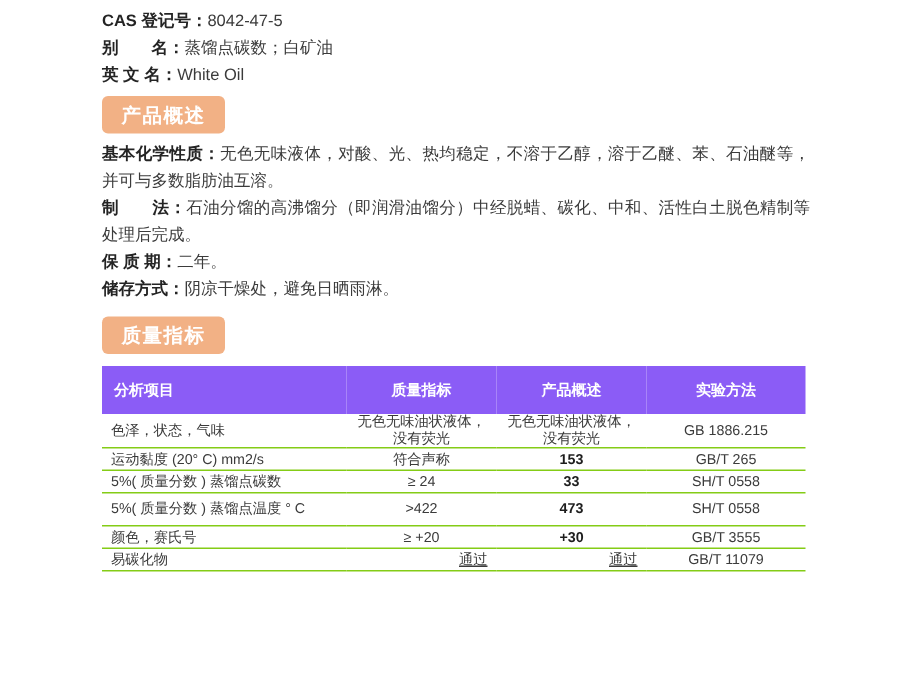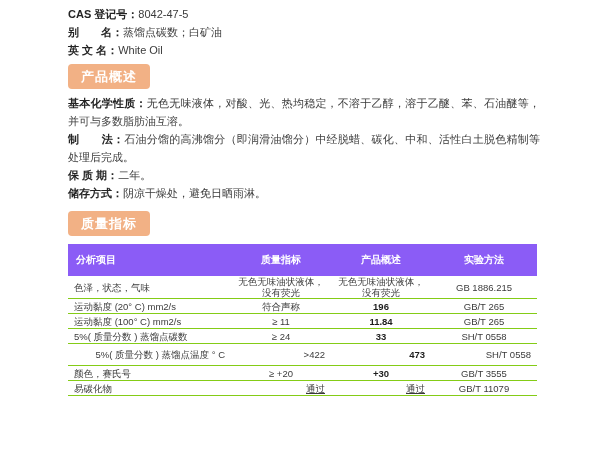--- a/index.html
+++ b/index.html
@@ -64,21 +64,21 @@
     line-height: 11px;
     color: #3b3b3b;
     padding: 0 6px;
     border-bottom: 1px solid #84cc16;
     vertical-align: middle;
     height: 15px;
   }
   table.quality tbody td.c { text-align: center; }
   table.quality tbody td.b { font-weight: bold; color: #1d1d1d; }
   table.quality tbody td.u { text-decoration: underline; text-align: right; }
-  table.quality tbody tr.pad td { padding-top: 5px; padding-bottom: 5px; text-align: right; }
+  table.quality tbody tr.pad td { padding-top: 5px; padding-bottom: 5px; }
 </style>
 </head>
 <body>
 
 <div class="page">
 
   <div class="info-block">
     <div class="info-line">
       <span class="info-label">CAS 登记号：</span><span class="info-value">8042-47-5</span>
     </div>
@@ -127,27 +127,21 @@
     <tbody>
       <tr>
         <td>色泽，状态，气味</td>
         <td class="c">无色无味油状液体，没有荧光</td>
         <td class="c">无色无味油状液体，没有荧光</td>
         <td class="c">GB 1886.215</td>
       </tr>
       <tr>
         <td>运动黏度 (20° C) mm2/s</td>
         <td class="c">符合声称</td>
-        <td class="c b">196</td>
-        <td class="c">GB/T 265</td>
-      </tr>
-      <tr>
-        <td>运动黏度 (100° C) mm2/s</td>
-        <td class="c">≥ 11</td>
-        <td class="c b">11.84</td>
+        <td class="c b">153</td>
         <td class="c">GB/T 265</td>
       </tr>
       <tr>
         <td>5%( 质量分数 ) 蒸馏点碳数</td>
         <td class="c">≥ 24</td>
         <td class="c b">33</td>
         <td class="c">SH/T 0558</td>
       </tr>
       <tr class="pad">
         <td>5%( 质量分数 ) 蒸馏点温度 ° C</td>

